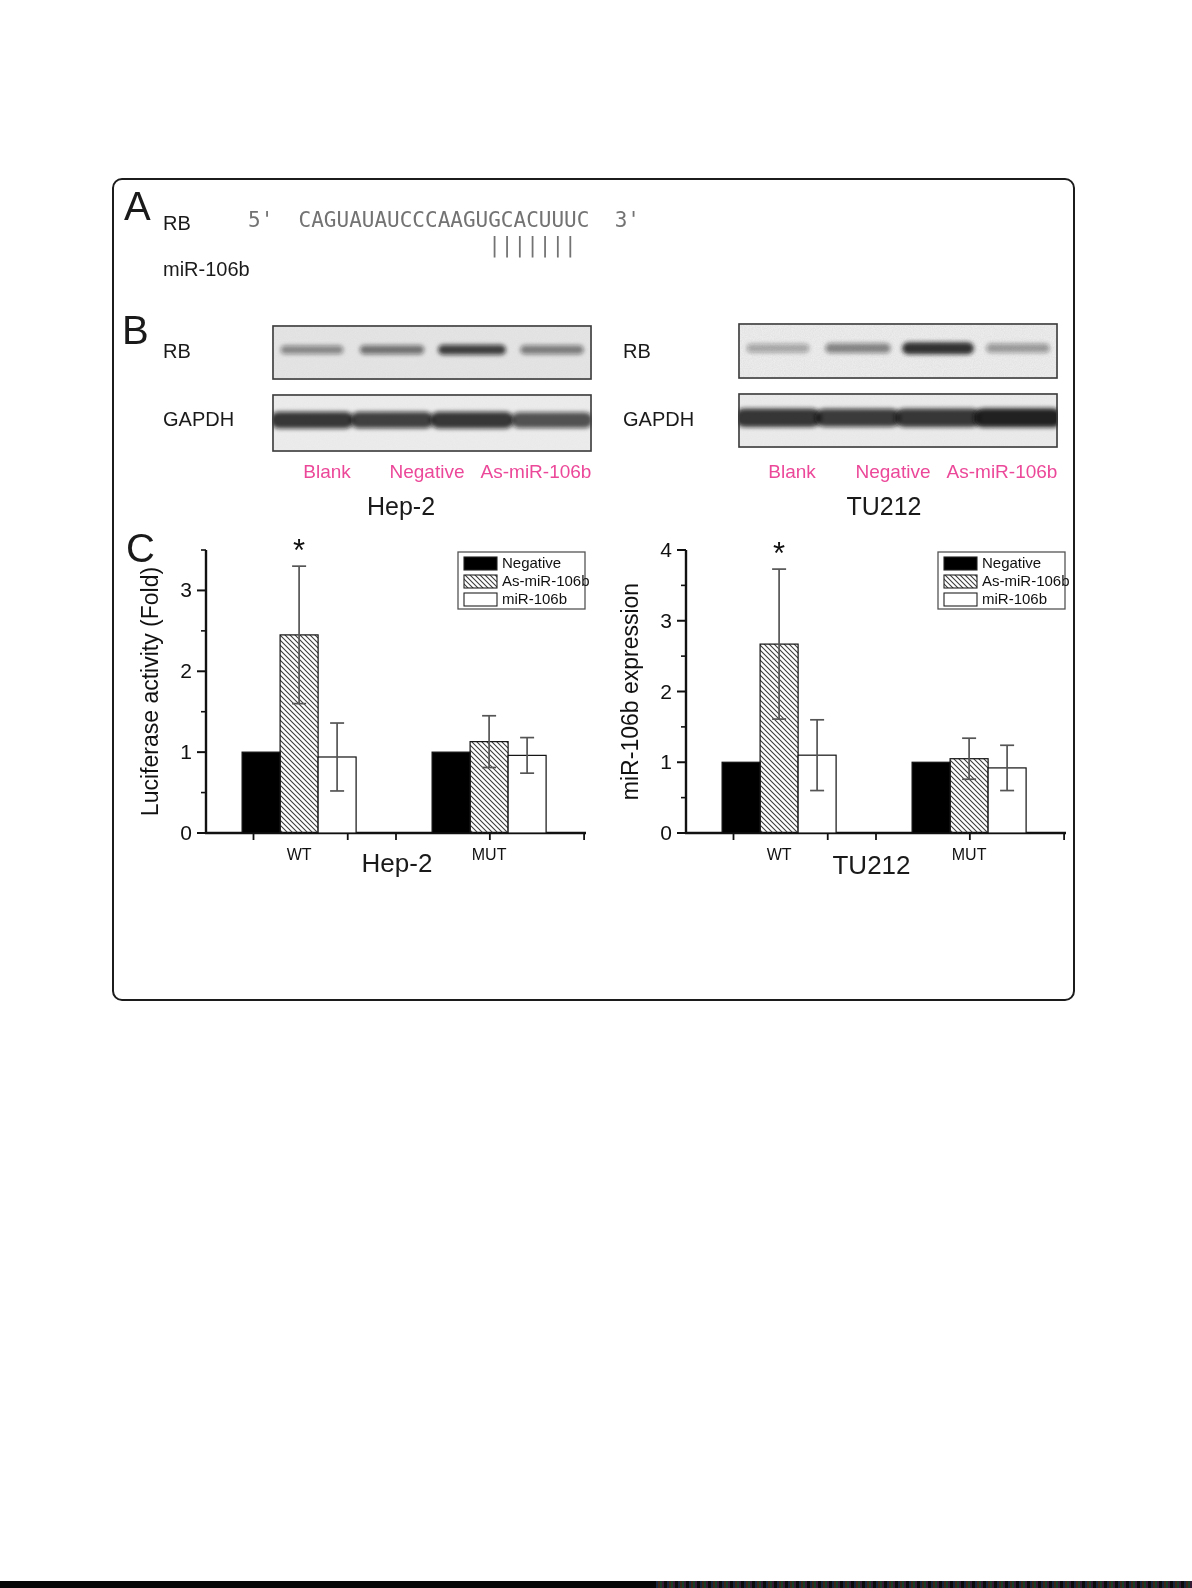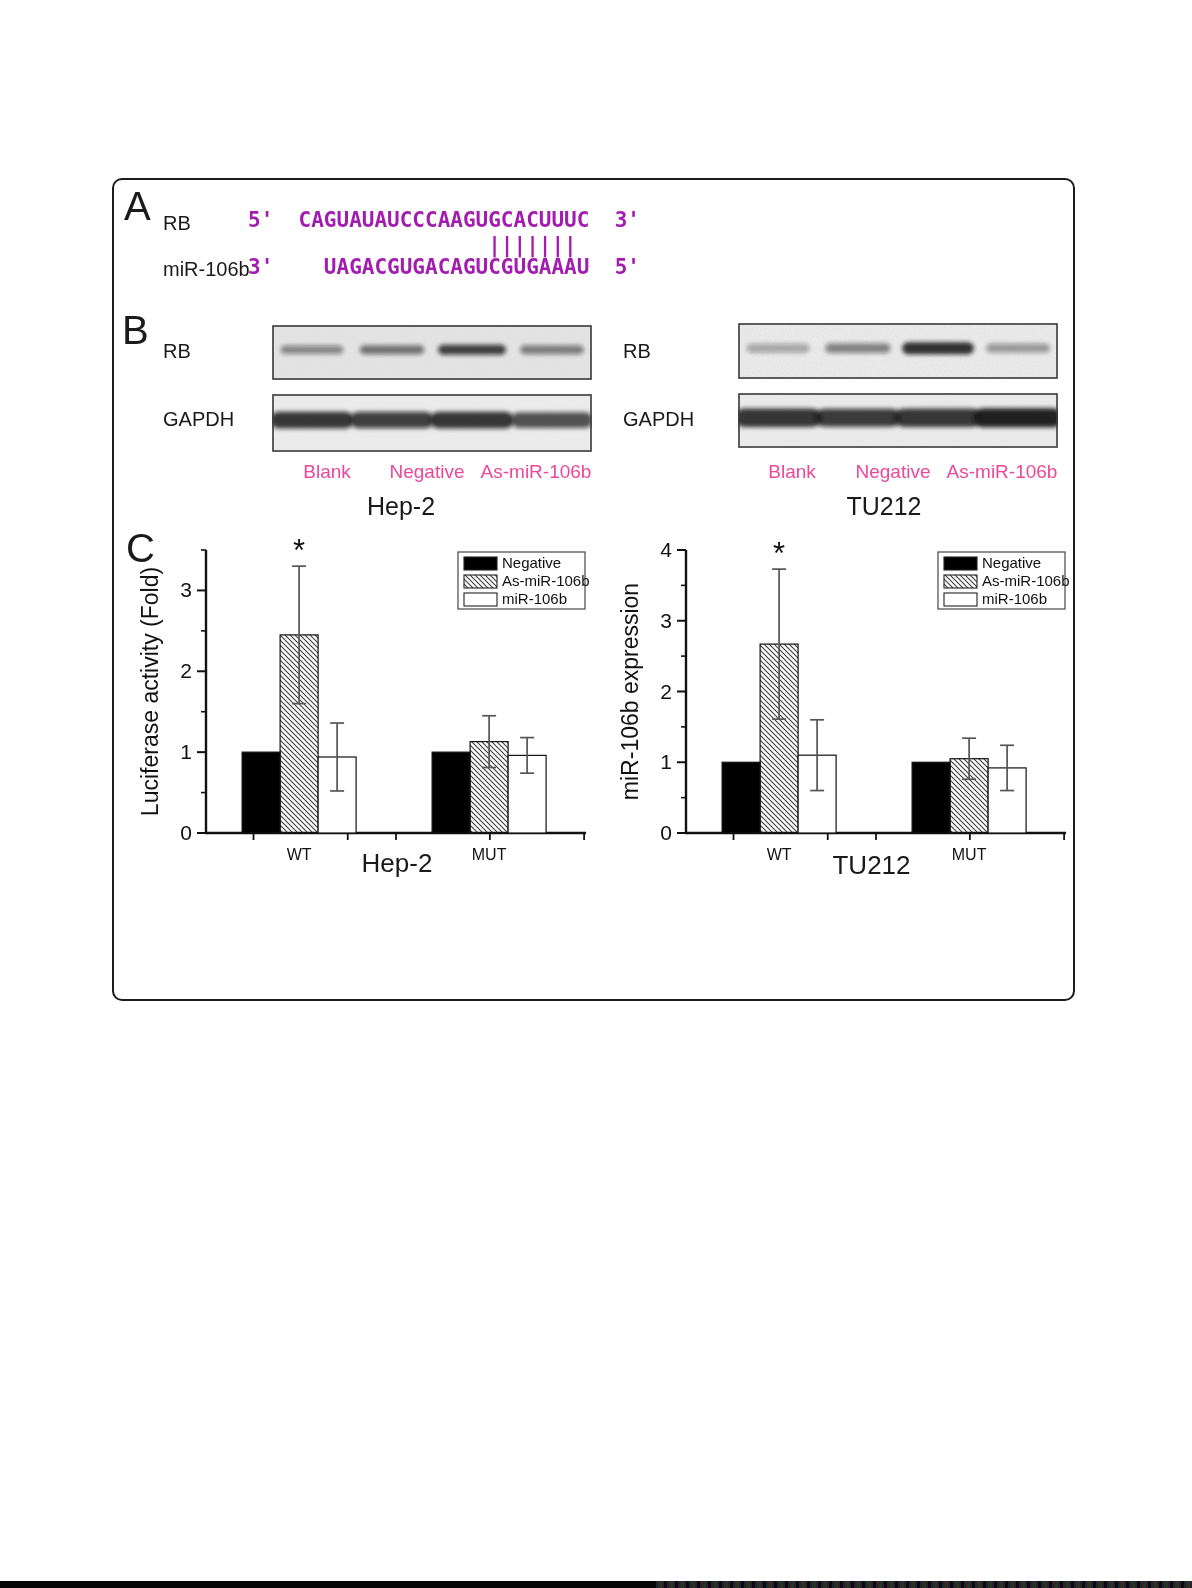--- a/index.html
+++ b/index.html
@@ -4,42 +4,41 @@
 <style>
   html,body{margin:0;padding:0;background:#ffffff;}
   .page{position:relative;width:1192px;height:1588px;background:#ffffff;overflow:hidden;
         font-family:"Liberation Sans",sans-serif;color:#111;}
   .figure-box{position:absolute;left:112px;top:178px;width:963px;height:823px;
         border:2.5px solid #1c1c1c;border-radius:10px;background:#ffffff;box-sizing:border-box;}
   .abs{position:absolute;}
   .panel-letter{font-size:40px;line-height:40px;color:#1a1a1a;letter-spacing:0;}
   .seq-label{font-size:20px;color:#1a1a1a;}
   .mono{font-family:"DejaVu Sans Mono",monospace;font-size:21px;line-height:25px;
-        white-space:pre;color:#a21caf;font-weight:bold;}
+        white-space:pre;color:#737373;}
   .row-label{font-size:20px;color:#1a1a1a;}
   .lane-label{font-size:19px;color:#ec4899;transform:translateX(-50%);white-space:nowrap;}
   .cell-title{font-size:25px;color:#1a1a1a;transform:translateX(-50%);white-space:nowrap;}
   .chart-title{font-size:26px;color:#1a1a1a;text-align:center;}
   svg text{font-family:"Liberation Sans",sans-serif;fill:#111;}
   .scan-bar{position:absolute;left:0;top:1581px;width:1192px;height:7px;background:#060606;}
   .scan-bar .noise{position:absolute;right:0;top:0;height:100%;width:45%;opacity:.55;
         background:repeating-linear-gradient(90deg,#24406b 0 2px,#6b4024 2px 4px,#246b40 4px 6px,#5a2a5a 6px 8px,#101010 8px 11px);}
 </style>
 </head>
 <body>
 
 <div class="page">
   <div class="figure-box"></div>
 
   <div class="abs panel-letter" style="left:124px;top:186px;">A</div>
   <div class="abs seq-label" style="left:163px;top:212px;">RB</div>
   <div class="abs mono" style="left:248px;top:208px;">5'  CAGUAUAUCCCAAGUGCACUUUC  3'</div>
   <div class="abs mono" style="left:248px;top:233px;">                   |||||||</div>
   <div class="abs seq-label" style="left:163px;top:258px;">miR-106b</div>
-  <div class="abs mono" style="left:248px;top:255px;">3'    UAGACGUGACAGUCGUGAAAU  5'</div>
 
   <div class="abs panel-letter" style="left:122px;top:310px;">B</div>
 
   <div class="abs row-label" style="left:163px;top:340px;">RB</div>
   <svg class="abs" style="left:272px;top:325px;" width="320" height="55">
       <defs>
         <filter id="blurb00" x="-50%" y="-50%" width="200%" height="200%">
           <feGaussianBlur stdDeviation="2.3"></feGaussianBlur>
         </filter>
         <filter id="grainb00" x="0" y="0" width="100%" height="100%">

